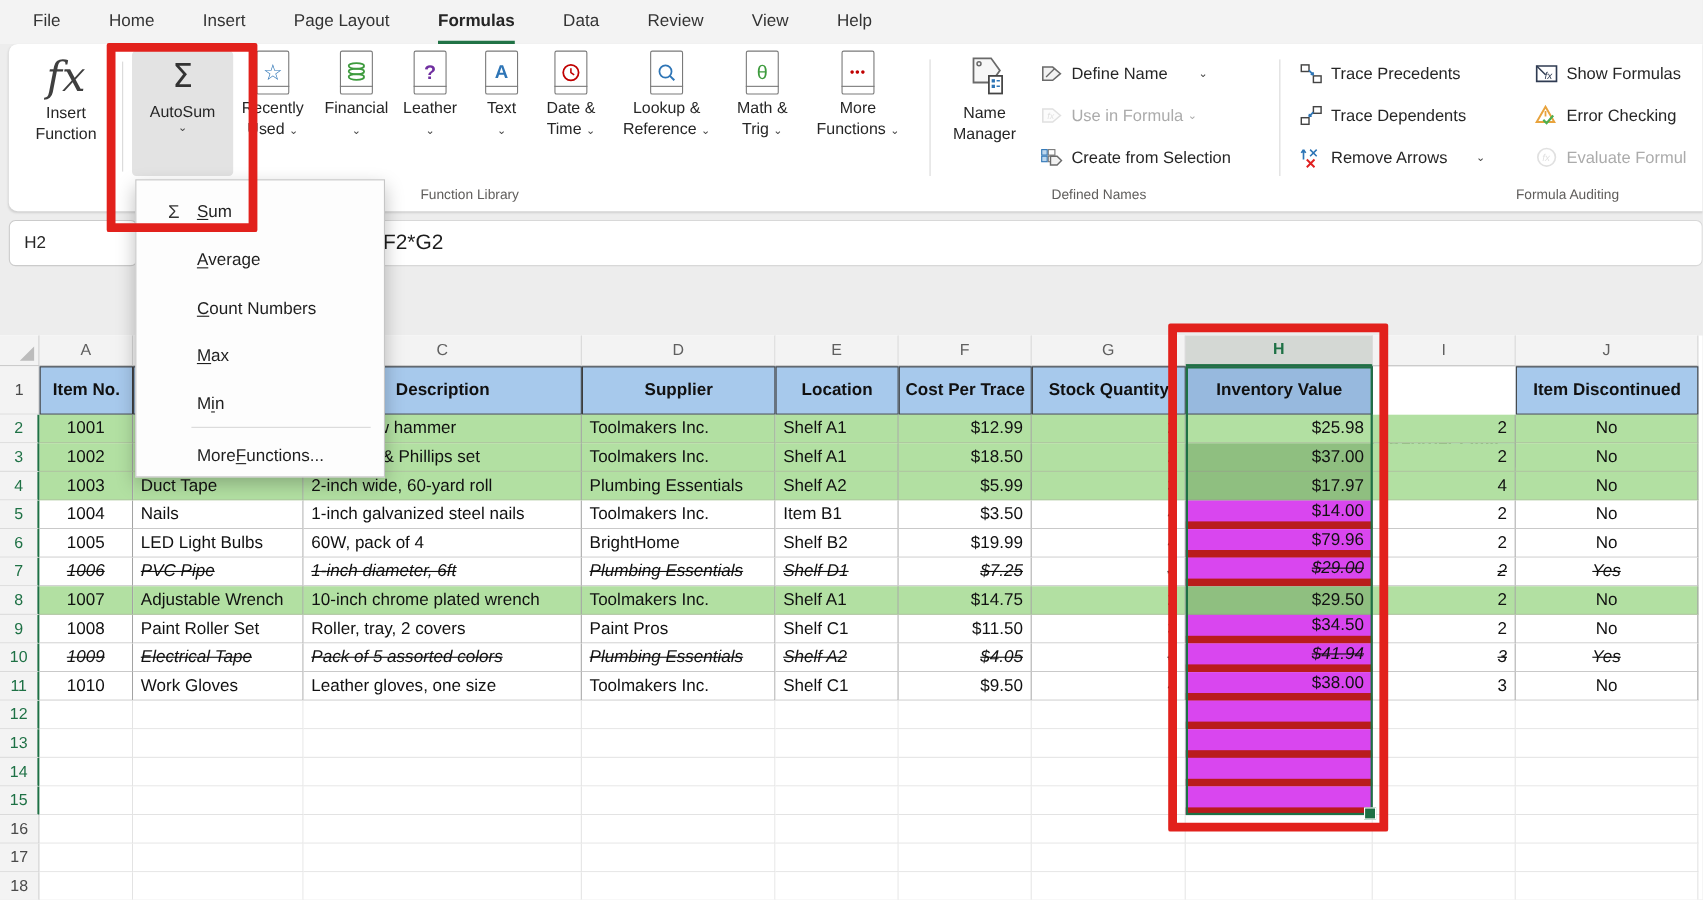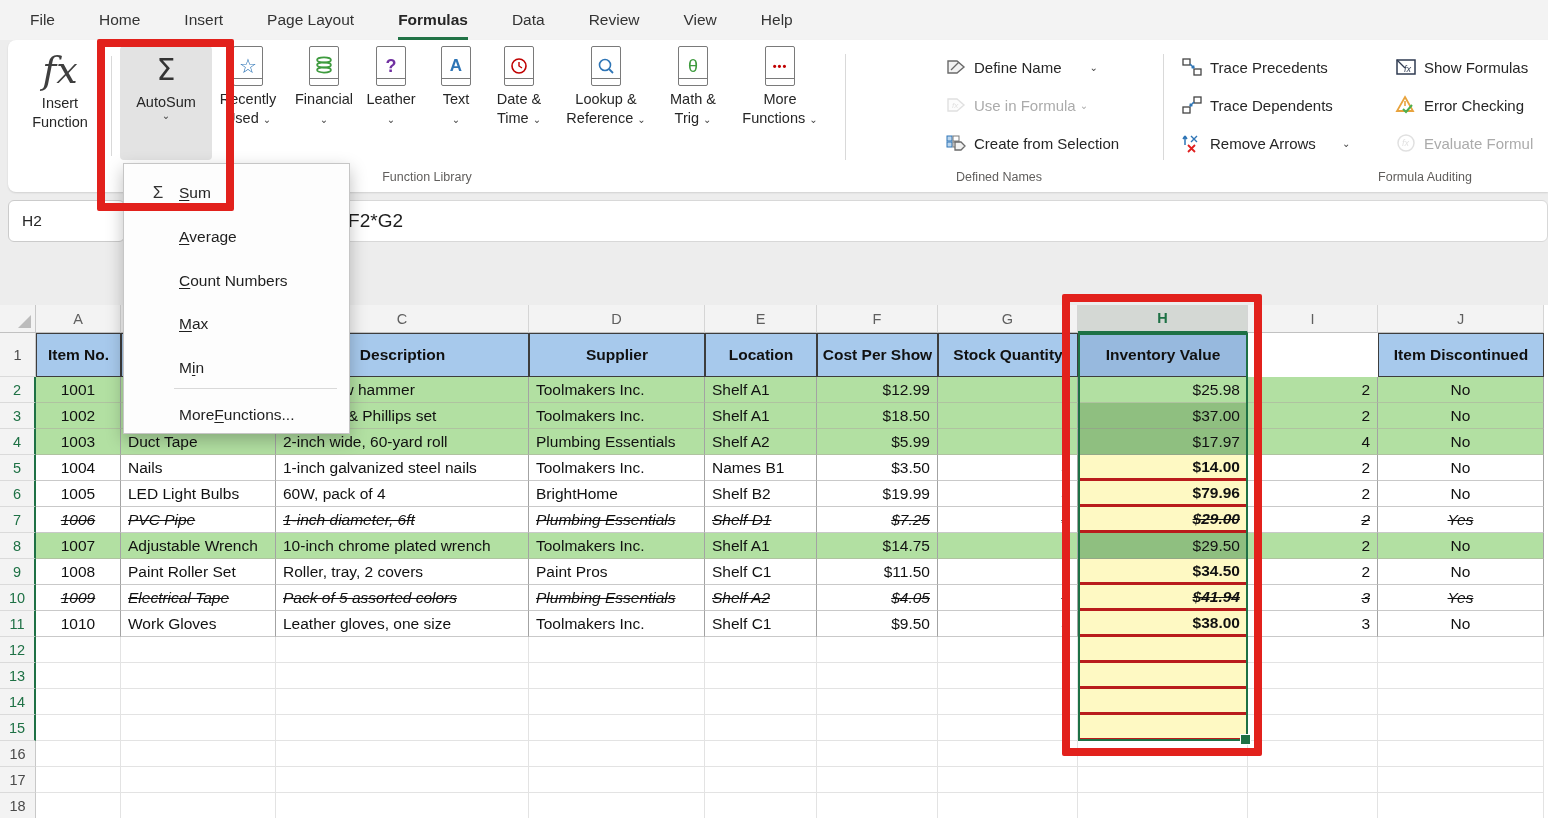--- a/index.html
+++ b/index.html
@@ -58,21 +58,21 @@
                  border-left:13px solid transparent;border-bottom:13px solid #BCBCBC;}
   .cell{font-size:15.5px;padding:0 7px;display:flex;align-items:center;overflow:hidden;
         white-space:nowrap;color:#111;}
   .al-center{justify-content:center;}
   .al-right{justify-content:flex-end;}
   .hdr{background:#A7C9EC;font-weight:bold;border:1px solid #3d3d3d;justify-content:center;padding:0 2px;}
   .hdrsel{background:#97B9DE;}
   .green{background:#B2E0A2;border-right:1px solid #A3A3A3;border-bottom:1px solid #AFC3A0;}
   .white{background:#fff;border-right:1px solid #A3A3A3;border-bottom:1px solid #C9C9C9;}
   .tintgreen{background:#8FBF80;border-right:1px solid #8a9c80;border-bottom:1px solid #93A887;}
-  .tintgray{background:#fef9c3;border-right:1px solid #b5b5b5;border-bottom:3px solid #b91c1c;font-weight:bold;}
+  .tintgray{background:#d946ef;border-right:1px solid #b5b5b5;border-bottom:7px solid #b91c1c;}
   .strike{font-style:italic;text-decoration:line-through;}
   .emptyrow{background:#fff;border-right:1px solid #E3E3E3;border-bottom:1px solid #E3E3E3;}
   .selbox{position:absolute;left:1078px;top:333px;width:170px;height:408px;border:2px solid #1E7145;
           box-sizing:border-box;pointer-events:none;z-index:6;}
   .fillhandle{position:absolute;left:1240px;top:734px;width:9px;height:9px;background:#1E7145;
               border:1px solid #fff;box-sizing:content-box;z-index:7;}
   
   .menu{position:absolute;left:123px;top:163px;width:225px;height:269px;background:#FDFDFD;
         border:1px solid #C6C6C6;box-shadow:0 6px 16px rgba(0,0,0,.25);z-index:50;}
   .mitem{position:absolute;left:0;right:0;height:34px;display:flex;align-items:center;
@@ -179,20 +179,35 @@
     <div class="btn-large" style="left:722px;width:100px;">
       <div class="book">
           <span class="g-dots">•••</span>
         </div>
       <div class="lbl">More</div>
       <div class="lbl"><span>Functions</span><span class="chev">⌄</span></div>
     </div>
     <div class="vdiv" style="left:837px;top:14px;height:106px;"></div>
     <div class="grouplabel" style="left:219px;width:400px;">Function Library</div>
 
+    <div class="btn-large" style="left:847px;width:80px;">
+      <div style="height:48px;display:flex;align-items:center;justify-content:center;">
+        <svg width="40" height="42" viewBox="0 0 40 42">
+            <path d="M10 4 L26 4 L34 15 L26 26 L10 26 Z" fill="#F7F7F7" stroke="#6a6a6a" stroke-width="1.6"></path>
+            <circle cx="15" cy="9" r="1.8" fill="none" stroke="#6a6a6a" stroke-width="1.4"></circle>
+            <rect x="24" y="20" width="12" height="16" fill="#fff" stroke="#444" stroke-width="1.6"></rect>
+            <rect x="26.5" y="23" width="3" height="3" fill="#2E75B6"></rect>
+            <path d="M31 24.5 H34" stroke="#2E75B6" stroke-width="1.4"></path>
+            <rect x="26.5" y="28" width="3" height="3" fill="#2E75B6"></rect>
+            <path d="M31 29.5 H34" stroke="#2E75B6" stroke-width="1.4"></path>
+          </svg>
+      </div>
+      <div class="lbl">Name</div>
+      <div class="lbl">Manager</div>
+    </div>
     <div class="rsmall" style="left:936px;top:14px;">
       <span class="ric">
         <svg width="22" height="20" viewBox="0 0 22 20">
             <path d="M3 4 L12 4 L19 10 L12 16 L3 16 Z" fill="#F2F2F2" stroke="#6a6a6a" stroke-width="1.4"></path>
             <path d="M6 13 L14 5" stroke="#6a6a6a" stroke-width="1.2"></path>
           </svg>
       </span>
       <span>Define Name</span>
       <span class="chev" style="margin-left:28px;">⌄</span>
     </div>
@@ -319,21 +334,21 @@
       <div class="rowhead rowsel" style="left: 0px; top: 689px; width: 36px; height: 26px;">14</div>
       <div class="rowhead rowsel" style="left: 0px; top: 715px; width: 36px; height: 26px;">15</div>
       <div class="rowhead" style="left: 0px; top: 741px; width: 36px; height: 26px;">16</div>
       <div class="rowhead" style="left: 0px; top: 767px; width: 36px; height: 26px;">17</div>
       <div class="rowhead" style="left: 0px; top: 793px; width: 36px; height: 26px;">18</div>
       <div class="cell al-center hdr" style="left: 36px; top: 333px; width: 85px; height: 44px;">Item No.</div>
       <div class="cell al-left hdr" style="left: 121px; top: 333px; width: 155px; height: 44px;"></div>
       <div class="cell al-left hdr" style="left: 276px; top: 333px; width: 253px; height: 44px;">Description</div>
       <div class="cell al-left hdr" style="left: 529px; top: 333px; width: 176px; height: 44px;">Supplier</div>
       <div class="cell al-left hdr" style="left: 705px; top: 333px; width: 112px; height: 44px;">Location</div>
-      <div class="cell al-right hdr" style="left: 817px; top: 333px; width: 121px; height: 44px;">Cost Per Show</div>
+      <div class="cell al-right hdr" style="left: 817px; top: 333px; width: 121px; height: 44px;">Cost Per Trace</div>
       <div class="cell al-right hdr" style="left: 938px; top: 333px; width: 140px; height: 44px;">Stock Quantity</div>
       <div class="cell al-right hdr hdrsel" style="left: 1078px; top: 333px; width: 170px; height: 44px;">Inventory Value</div>
       <div class="cell al-right hdr" style="left: 1248px; top: 333px; width: 130px; height: 44px; margin-top: 48px;">Reorder Limit</div>
       <div class="cell al-center hdr" style="left: 1378px; top: 333px; width: 166px; height: 44px;">Item Discontinued</div>
       <div class="cell al-center green" style="left: 36px; top: 377px; width: 85px; height: 26px;">1001</div>
       <div class="cell al-left green" style="left: 121px; top: 377px; width: 155px; height: 26px;"></div>
       <div class="cell al-left green" style="left: 276px; top: 377px; width: 253px; height: 26px;">Steel claw hammer</div>
       <div class="cell al-left green" style="left: 529px; top: 377px; width: 176px; height: 26px;">Toolmakers Inc.</div>
       <div class="cell al-left green" style="left: 705px; top: 377px; width: 112px; height: 26px;">Shelf A1</div>
       <div class="cell al-right green" style="left: 817px; top: 377px; width: 121px; height: 26px;">$12.99</div>
@@ -358,21 +373,21 @@
       <div class="cell al-left green" style="left: 705px; top: 429px; width: 112px; height: 26px;">Shelf A2</div>
       <div class="cell al-right green" style="left: 817px; top: 429px; width: 121px; height: 26px;">$5.99</div>
       <div class="cell al-right green" style="left: 938px; top: 429px; width: 140px; height: 26px;">3</div>
       <div class="cell al-right tintgreen" style="left: 1078px; top: 429px; width: 170px; height: 26px;">$17.97</div>
       <div class="cell al-right green" style="left: 1248px; top: 429px; width: 130px; height: 26px;">4</div>
       <div class="cell al-center green" style="left: 1378px; top: 429px; width: 166px; height: 26px;">No</div>
       <div class="cell al-center white" style="left: 36px; top: 455px; width: 85px; height: 26px;">1004</div>
       <div class="cell al-left white" style="left: 121px; top: 455px; width: 155px; height: 26px;">Nails</div>
       <div class="cell al-left white" style="left: 276px; top: 455px; width: 253px; height: 26px;">1-inch galvanized steel nails</div>
       <div class="cell al-left white" style="left: 529px; top: 455px; width: 176px; height: 26px;">Toolmakers Inc.</div>
-      <div class="cell al-left white" style="left: 705px; top: 455px; width: 112px; height: 26px;">Names B1</div>
+      <div class="cell al-left white" style="left: 705px; top: 455px; width: 112px; height: 26px;">Item B1</div>
       <div class="cell al-right white" style="left: 817px; top: 455px; width: 121px; height: 26px;">$3.50</div>
       <div class="cell al-right white" style="left: 938px; top: 455px; width: 140px; height: 26px;">4</div>
       <div class="cell al-right tintgray" style="left: 1078px; top: 455px; width: 170px; height: 26px;">$14.00</div>
       <div class="cell al-right white" style="left: 1248px; top: 455px; width: 130px; height: 26px;">2</div>
       <div class="cell al-center white" style="left: 1378px; top: 455px; width: 166px; height: 26px;">No</div>
       <div class="cell al-center white" style="left: 36px; top: 481px; width: 85px; height: 26px;">1005</div>
       <div class="cell al-left white" style="left: 121px; top: 481px; width: 155px; height: 26px;">LED Light Bulbs</div>
       <div class="cell al-left white" style="left: 276px; top: 481px; width: 253px; height: 26px;">60W, pack of 4</div>
       <div class="cell al-left white" style="left: 529px; top: 481px; width: 176px; height: 26px;">BrightHome</div>
       <div class="cell al-left white" style="left: 705px; top: 481px; width: 112px; height: 26px;">Shelf B2</div>

